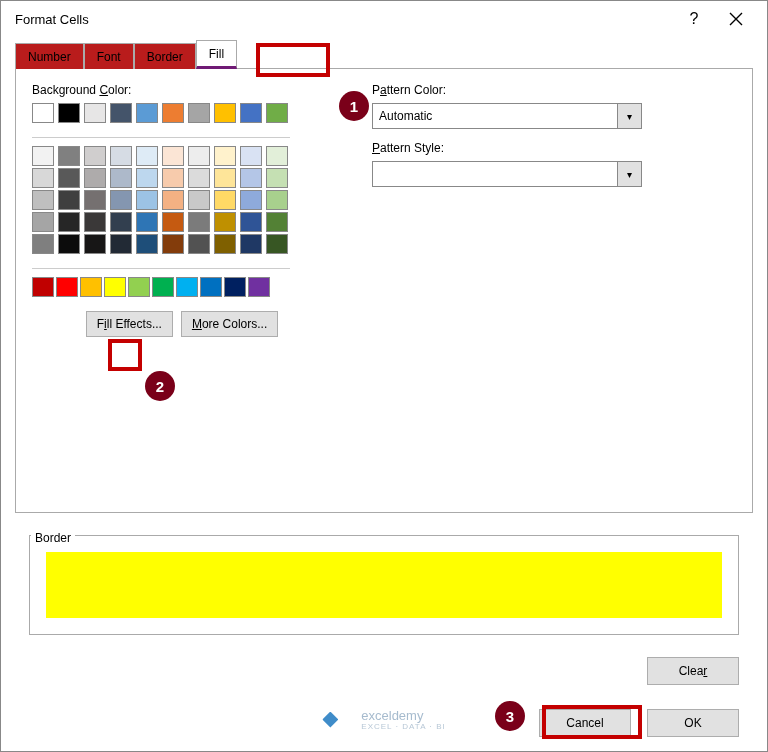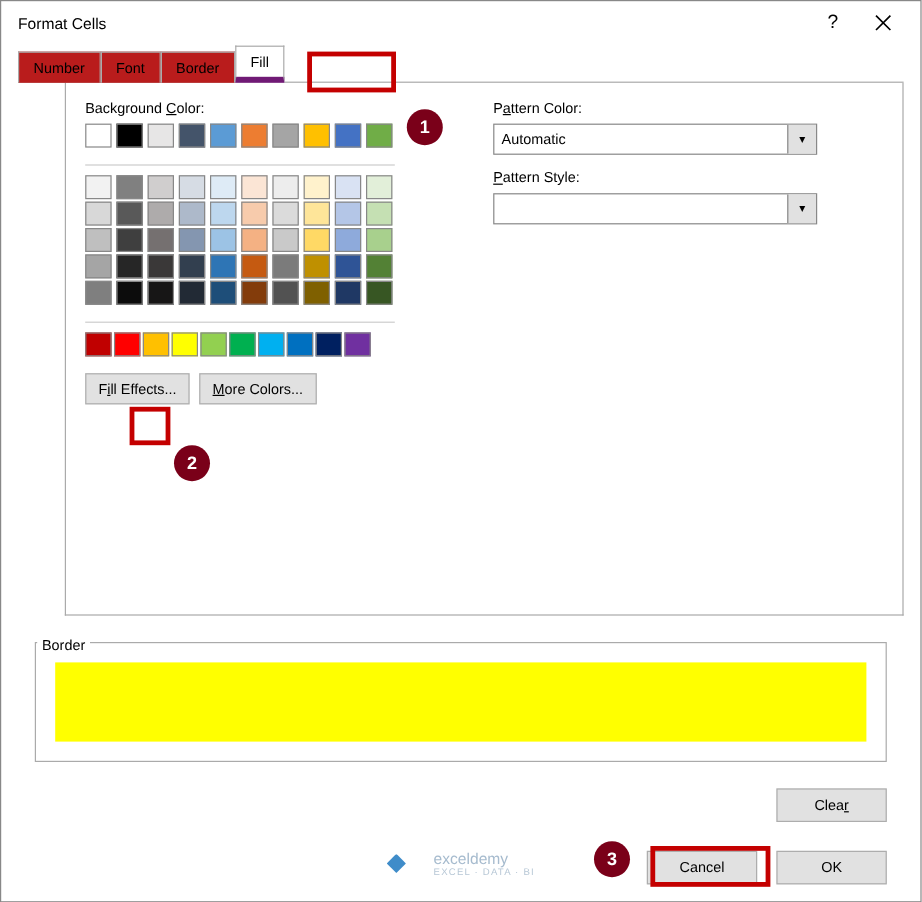--- a/index.html
+++ b/index.html
@@ -38,21 +38,21 @@
     padding: 6px 12px 5px 12px;
     border: 1px solid #aaa;
     border-bottom: none;
     background: #b91c1c;
     margin-right: 0px;
     position: relative;
     top: 1px;
   }
   .tab.active {
     background: #fff;
-    border-bottom: 5px solid #701a75;
+    border-bottom: 3px solid #701a75;
   }
   .tabpanel {
     border: 1px solid #aaa;
     border-top: none;
     padding: 14px 16px 16px 16px;
   }
   .upper { display: flex; gap: 40px; }
   .left-col { width: 300px; }
   .right-col { flex: 1; }
   .label { margin-bottom: 6px; }
@@ -86,21 +86,21 @@
     gap: 2px;
   }
   .btn {
     background: #e1e1e1;
     border: 1px solid #adadad;
     padding: 5px 10px;
     font-family: inherit;
     font-size: 12px;
     cursor: pointer;
   }
-  .btn-row { display: flex; gap: 8px; margin-top: 14px; }
+  .btn-row { display: flex; gap: 8px; margin-top: 14px; justify-content: center; }
   .dropdown {
     display: flex;
     border: 1px solid #888;
     height: 26px;
     width: 270px;
     background: #fff;
     align-items: center;
     margin-bottom: 12px;
   }
   .dropdown .dd-text { flex:1; text-align:left; padding: 0 6px; }
@@ -193,21 +193,21 @@
 </div>
 
 <div class="content">
   <div class="tabs">
     <div class="tab">Number</div>
     <div class="tab">Font</div>
     <div class="tab">Border</div>
     <div class="tab active">Fill</div>
   </div>
 
-  <div class="tabpanel" style="height:444px;margin-left:39px;">
+  <div class="tabpanel" style="height:444px;">
     <div class="upper">
       <div class="left-col">
         <div class="label">Background <span class="underline">C</span>olor:</div>
         <div class="palette" id="palette-row1">
             <div class="swatch" style="background: rgb(255, 255, 255);"></div>
             <div class="swatch" style="background: rgb(0, 0, 0);"></div>
             <div class="swatch" style="background: rgb(231, 230, 230);"></div>
             <div class="swatch" style="background: rgb(68, 84, 106);"></div>
             <div class="swatch" style="background: rgb(91, 155, 213);"></div>
             <div class="swatch" style="background: rgb(237, 125, 49);"></div>

